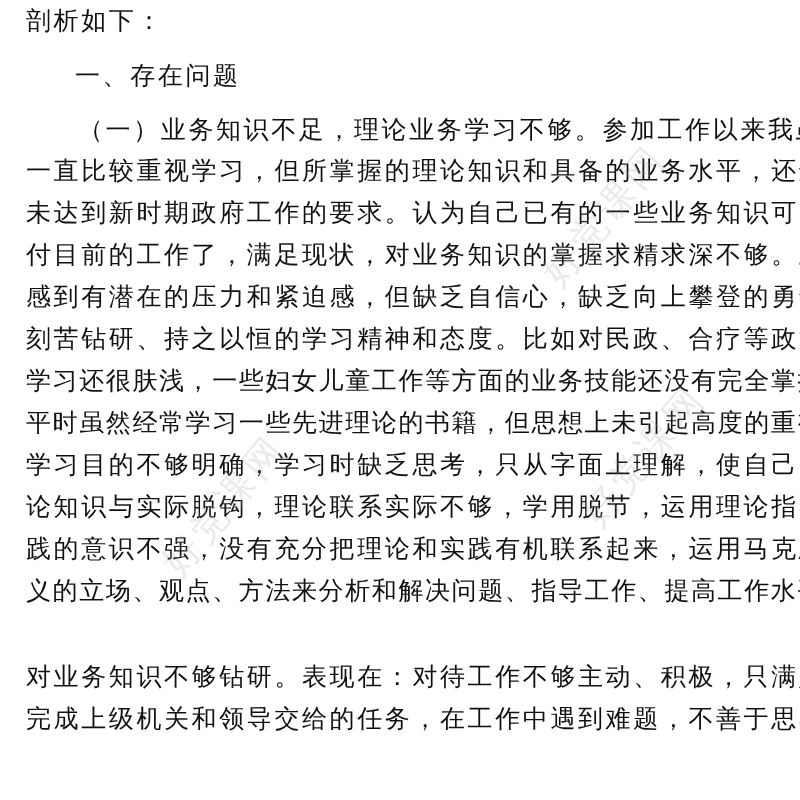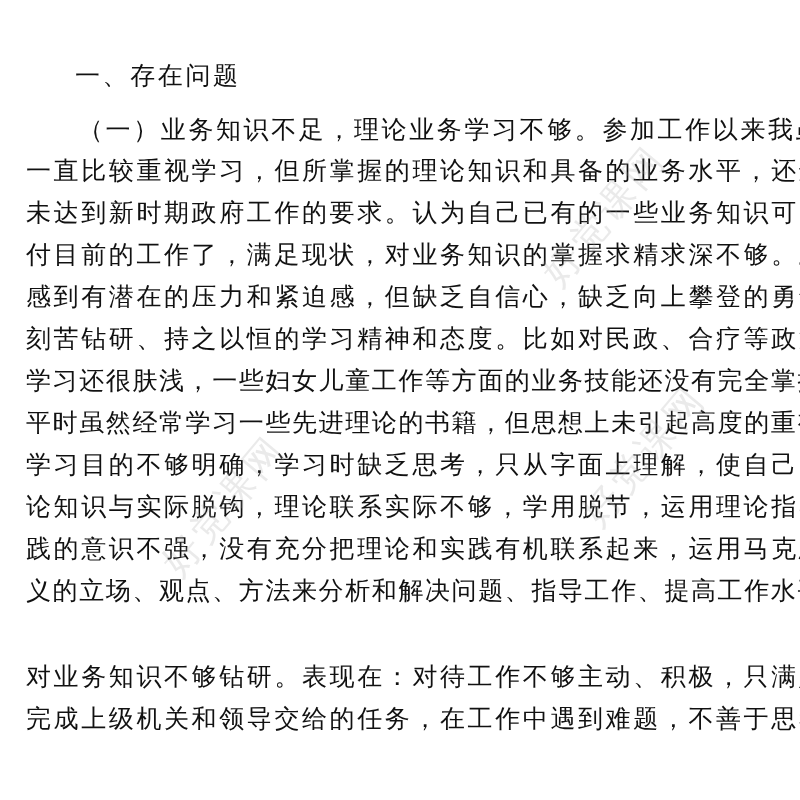--- a/index.html
+++ b/index.html
@@ -41,20 +41,21 @@
       transform-origin: center;
       white-space: nowrap;
       letter-spacing: 4px;
       pointer-events: none;
     }
   </style>
 </head>
 <body>
 
 <div class="page">
+  <div class="line" style="top:6px;left:26px;">剖析如下：</div>
   <div class="line" style="top:61px;left:75px;">一、存在问题</div>
   <div class="line" style="top:115px;left:78px;">（一）业务知识不足，理论业务学习不够。参加工作以来我虽然</div>
   <div class="line" style="top:156px;">一直比较重视学习，但所掌握的理论知识和具备的业务水平，还远远</div>
   <div class="line" style="top:198px;">未达到新时期政府工作的要求。认为自己已有的一些业务知识可以应</div>
   <div class="line" style="top:240px;">付目前的工作了，满足现状，对业务知识的掌握求精求深不够。虽然</div>
   <div class="line" style="top:282px;">感到有潜在的压力和紧迫感，但缺乏自信心，缺乏向上攀登的勇气和</div>
   <div class="line" style="top:324px;">刻苦钻研、持之以恒的学习精神和态度。比如对民政、合疗等政策的</div>
   <div class="line" style="top:366px;letter-spacing:1.6px;">学习还很肤浅，一些妇女儿童工作等方面的业务技能还没有完全掌握。</div>
   <div class="line" style="top:408px;letter-spacing:1.6px;">平时虽然经常学习一些先进理论的书籍，但思想上未引起高度的重视，</div>
   <div class="line" style="top:450px;">学习目的不够明确，学习时缺乏思考，只从字面上理解，使自己的理</div>

